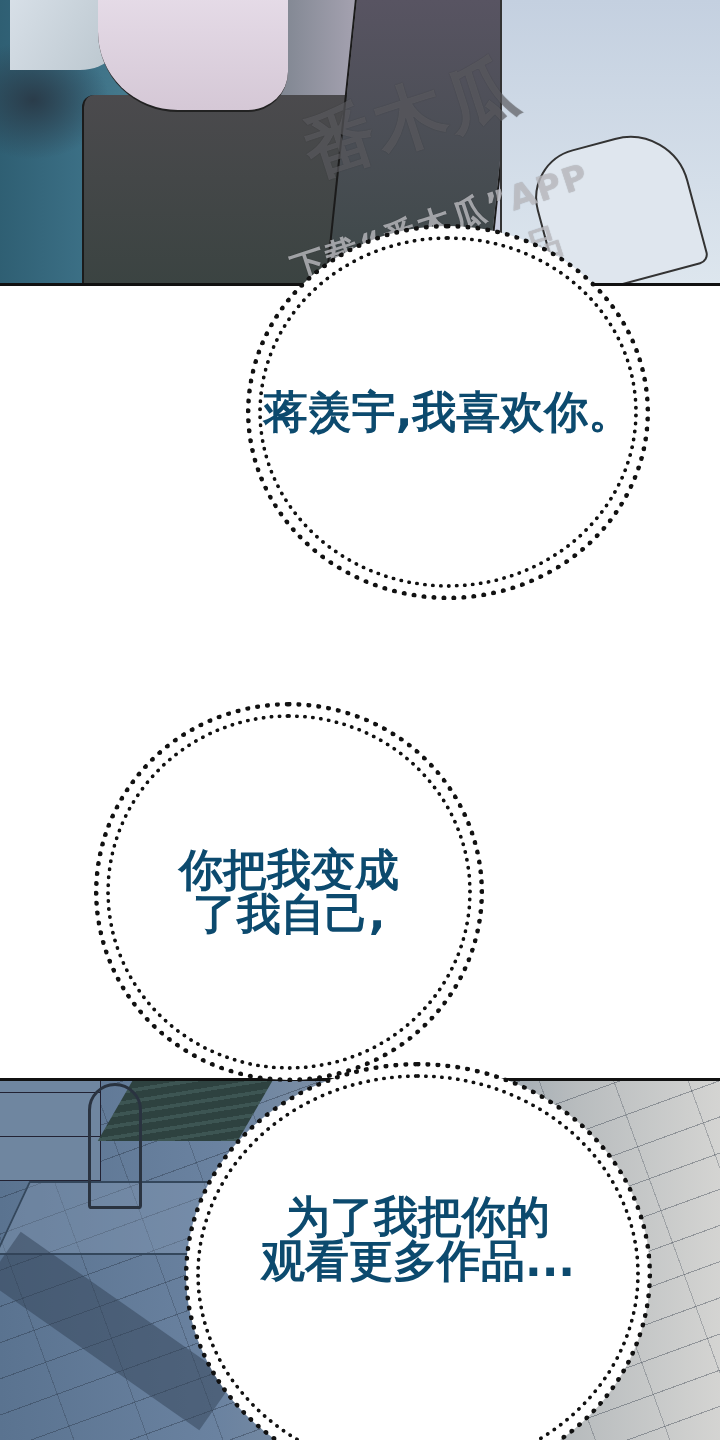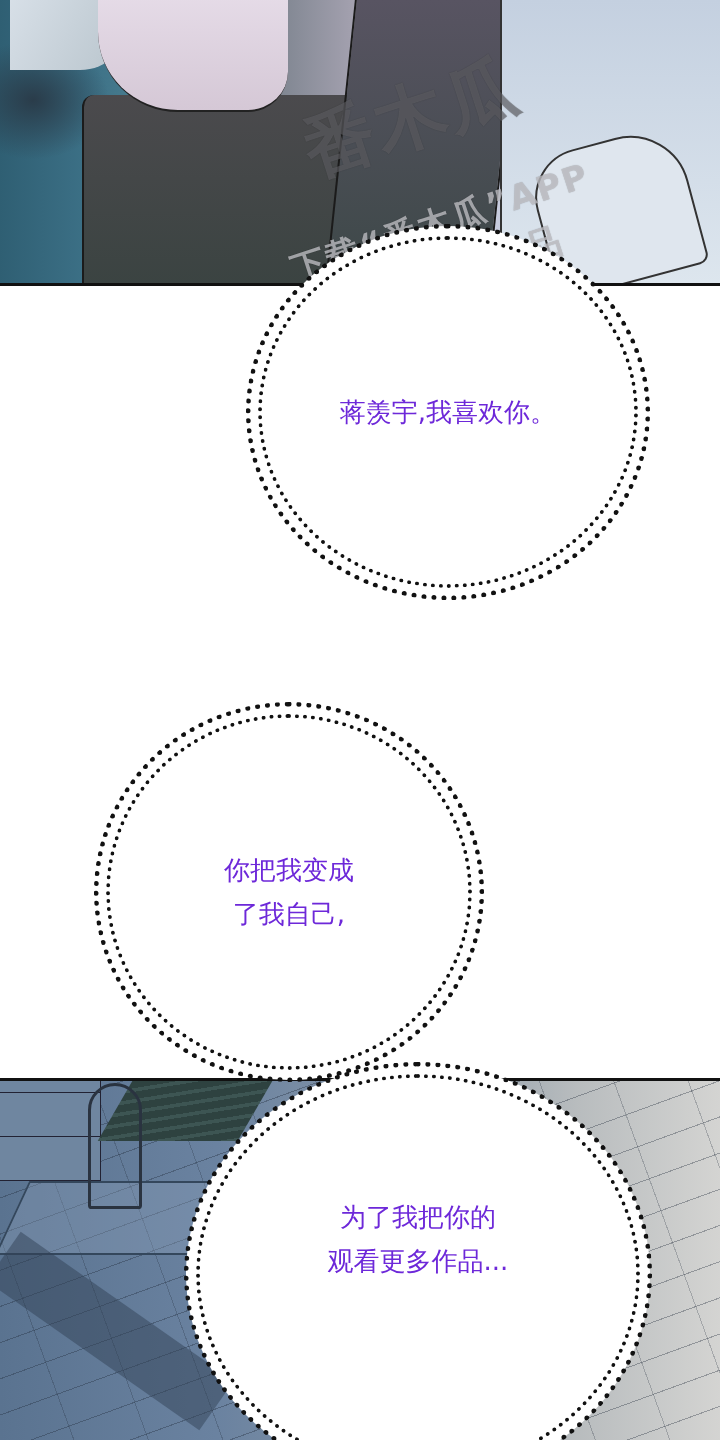--- a/index.html
+++ b/index.html
@@ -32,21 +32,21 @@
     .wall { position: absolute; left: 0; top: 0; width: 100px; height: 100px; background: #6f86a0; border-right: 1px solid #223; background-image: repeating-linear-gradient(0deg, #223 0 1px, transparent 1px 44px); }
     .bench-seat { position: absolute; left: 115px; top: 0; width: 140px; height: 60px; background: repeating-linear-gradient(170deg, #2e4240 0 8px, #3d5553 8px 12px); transform: skewX(-30deg); }
     .bench-leg { position: absolute; left: 88px; top: 2px; width: 48px; height: 120px; border: 3px solid #2a3340; border-radius: 30px 30px 4px 4px; }
     .bench-slab { position: absolute; left: 12px; top: 100px; width: 200px; height: 70px; border: 2px solid #34475c; background: rgba(140,160,185,0.35); transform: skewX(-25deg); }
     .step { position: absolute; left: -20px; top: 220px; width: 260px; height: 60px; background: rgba(50,65,85,0.5); transform: rotate(35deg); }
 
     
     .bubble { position: absolute; background: #fff; border-radius: 50%; box-sizing: border-box; display: flex; align-items: center; justify-content: center; }
     .bubble::before { content: ""; position: absolute; inset: -2px; border-radius: 50%; border: 5px dotted #111; }
     .bubble::after { content: ""; position: absolute; inset: 10px; border-radius: 50%; border: 4px dotted #111; }
-    .bubble-text { position: relative; z-index: 2; font-family: "DejaVu Sans", sans-serif; font-size: 26px; color: #6d28d9; text-align: center; line-height: 44px; font-weight: normal; white-space: pre-line; }
+    .bubble-text { position: relative; z-index: 2; font-family: "DejaVu Sans", sans-serif; font-size: 44px; color: #0c4a6e; text-align: center; line-height: 44px; font-weight: bold; white-space: pre-line; }
 
     .b1 { left: 248px; top: 226px; width: 400px; height: 372px; }
     .b2 { left: 96px; top: 704px; width: 386px; height: 376px; }
     .b3 { left: 186px; top: 1064px; width: 464px; height: 420px; }
     .b3 .bubble-text { margin-top: -70px; }
   </style>
 </head>
 <body>
 
 <div class="panel-top">

